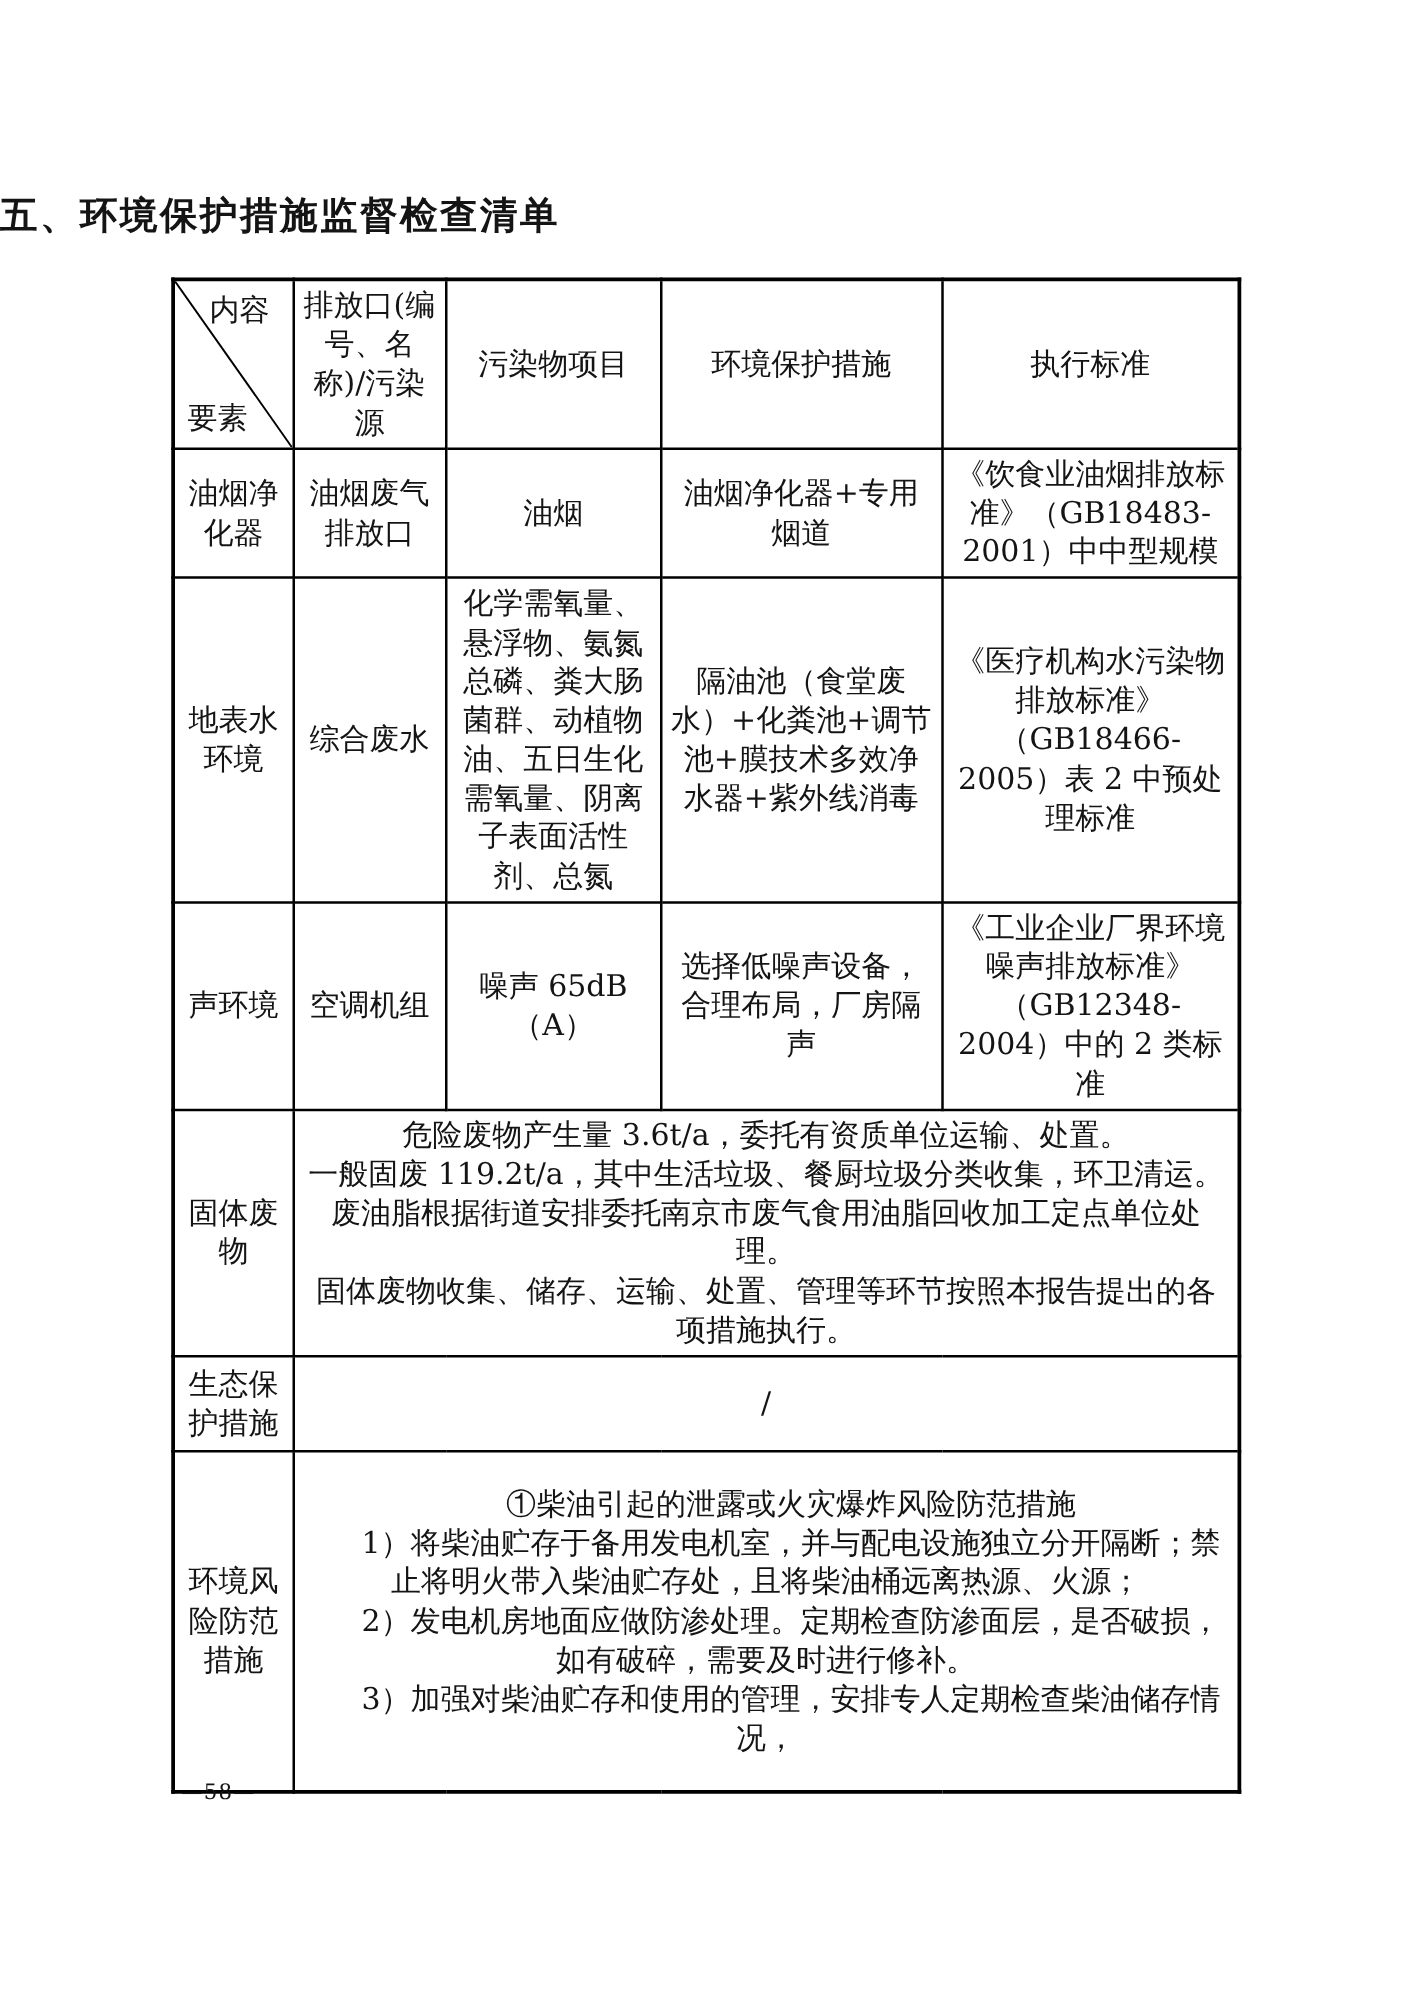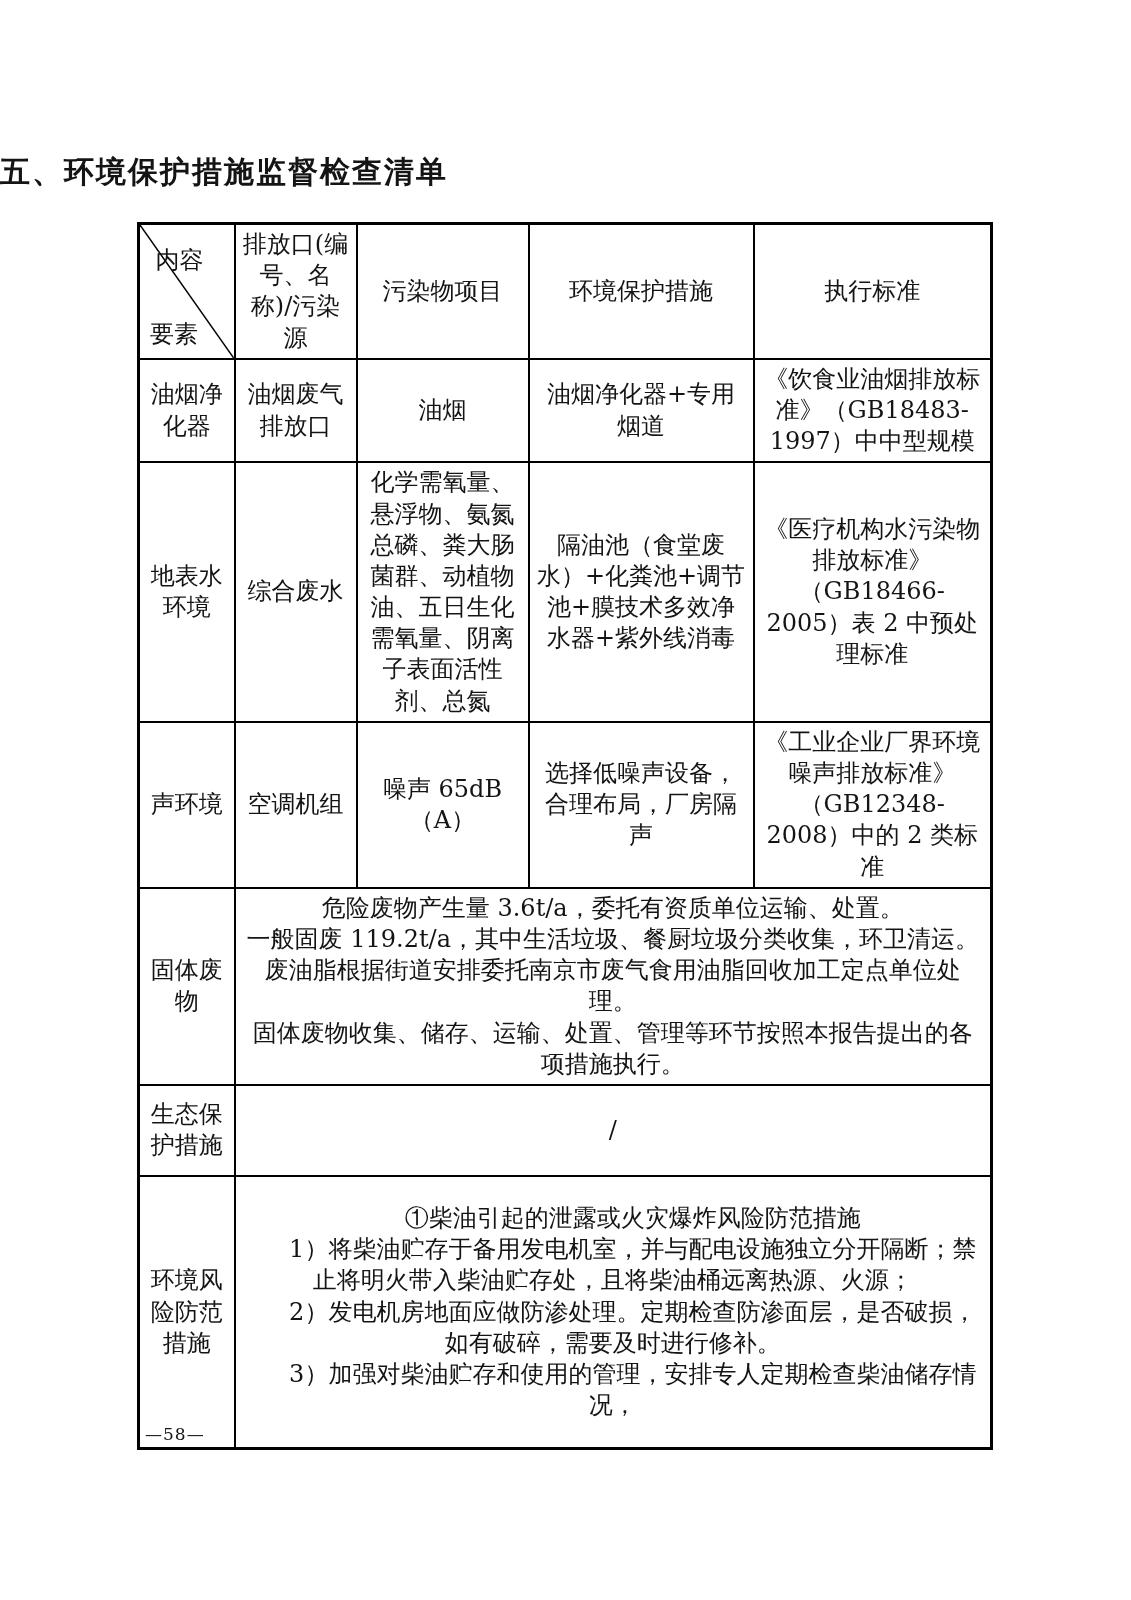--- a/index.html
+++ b/index.html
@@ -28,21 +28,21 @@
     text-align: center; vertical-align: middle;
     line-height: 1.3;
     padding: 4px 6px;
     word-break: break-word;
   }
   td.rowlabel { padding: 4px 9px; }
 
   
   td.corner { position: relative; padding: 0; }
   .corner svg.diag { position: absolute; inset: 0; width: 100%; height: 100%; }
-  .corner .c-top    { position: absolute; top: 8px;  right: 30px; font-size: 24px; margin-top: 12px; }
+  .corner .c-top    { position: absolute; top: 8px;  right: 18px; font-size: 24px; }
   .corner .c-bottom { position: absolute; bottom: 8px; left: 10px; font-size: 24px; margin-top: 36px; }
 
   
   td.span-left { text-align: left; padding: 6px 10px 6px 12px; }
 
   td.cell-tight { line-height: 30px; }          
   td.solid-cell { line-height: 35px; }          
   td.soil-cell  { line-height: 45px; }          
   td.risk-cell  { vertical-align: top; line-height: 46px; padding-top: 8px; }
   .risk-cell p  { text-indent: 40px; }
@@ -81,51 +81,51 @@
       <td>污染物项目</td>
       <td>环境保护措施</td>
       <td>执行标准</td>
     </tr>
 
     <tr style="height:90px">
       <td class="rowlabel">油烟净化器</td>
       <td>油烟废气排放口</td>
       <td>油烟</td>
       <td>油烟净化器+专用烟道</td>
-      <td>《饮食业油烟排放标准》（GB18483-1997）中中型规模</td>
+      <td>《饮食业油烟排放标准》（GB18483-2001）中中型规模</td>
     </tr>
 
     <tr style="height:208px">
       <td class="rowlabel">地表水环境</td>
       <td>综合废水</td>
       <td class="cell-tight">化学需氧量、悬浮物、氨氮总磷、粪大肠菌群、动植物油、五日生化需氧量、阴离子表面活性剂、总氮</td>
       <td>隔油池（食堂废水）+化粪池+调节池+膜技术多效净水器+紫外线消毒</td>
       <td>《医疗机构水污染物排放标准》（GB18466-2005）表 2 中预处理标准</td>
     </tr>
 
     <tr style="height:125px">
       <td class="rowlabel">声环境</td>
       <td>空调机组</td>
       <td>噪声 65dB（A）</td>
       <td>选择低噪声设备，合理布局，厂房隔声</td>
-      <td>《工业企业厂界环境噪声排放标准》（GB12348-2008）中的 2 类标准</td>
+      <td>《工业企业厂界环境噪声排放标准》（GB12348-2004）中的 2 类标准</td>
     </tr>
 
 
     <tr style="height:141px">
       <td class="rowlabel">固体废物</td>
       <td colspan="4" class="span-left solid-cell">
         <div>危险废物产生量 3.6t/a，委托有资质单位运输、处置。</div>
         <div>一般固废 119.2t/a，其中生活垃圾、餐厨垃圾分类收集，环卫清运。废油脂根据街道安排委托南京市废气食用油脂回收加工定点单位处理。</div>
         <div>固体废物收集、储存、运输、处置、管理等环节按照本报告提出的各项措施执行。</div>
       </td>
     </tr>
 
 
-    <tr style="height:91px">
+    <tr style="height:76px">
       <td class="rowlabel">生态保护措施</td>
       <td colspan="4" class="span-left">/</td>
     </tr>
 
     <tr style="height:273px">
       <td class="rowlabel">环境风险防范措施</td>
       <td colspan="4" class="span-left risk-cell">
         <p>①柴油引起的泄露或火灾爆炸风险防范措施</p>
         <p>1）将柴油贮存于备用发电机室，并与配电设施独立分开隔断；禁止将明火带入柴油贮存处，且将柴油桶远离热源、火源；</p>
         <p>2）发电机房地面应做防渗处理。定期检查防渗面层，是否破损，如有破碎，需要及时进行修补。</p>

